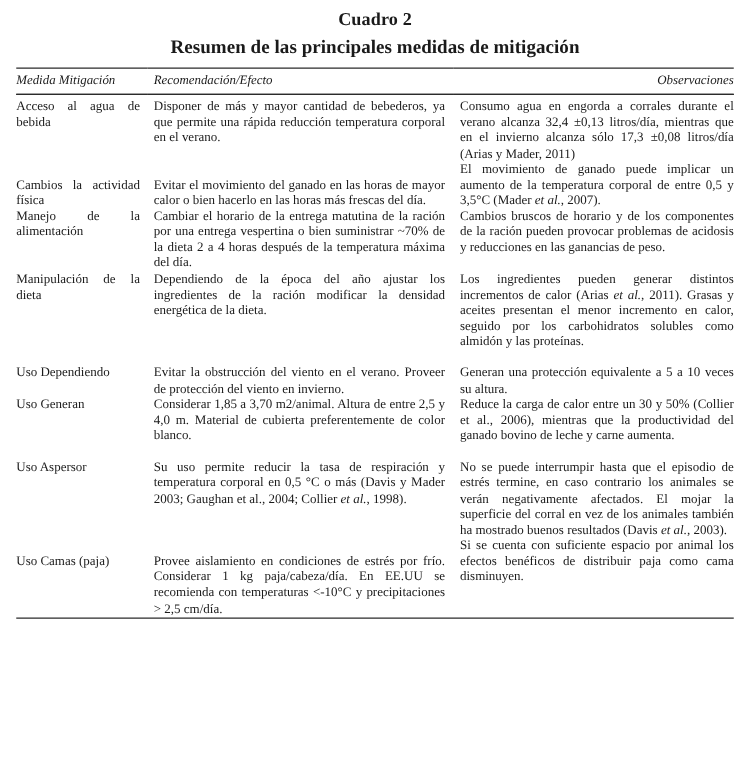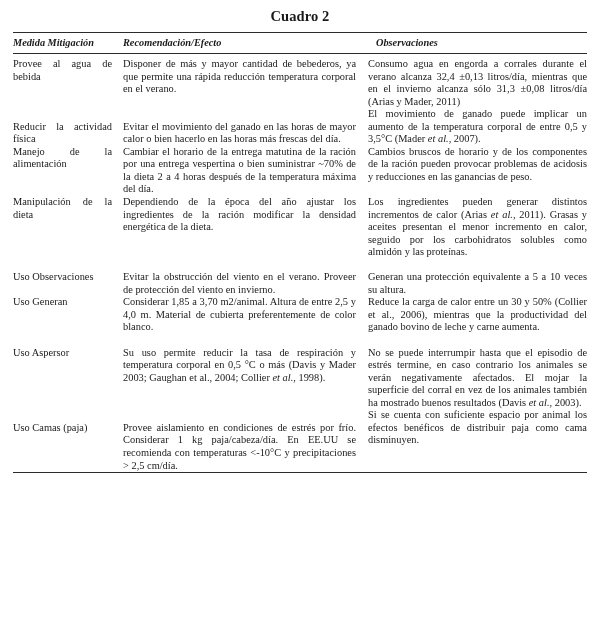--- a/index.html
+++ b/index.html
@@ -46,32 +46,32 @@
     border-collapse: collapse;
     margin-top: 6px;
     table-layout: fixed;
   }
   table.mitigation-table col.c1 { width: 105px; }
   table.mitigation-table col.c2 { width: 245px; }
   table.mitigation-table col.c3 { width: 224px; }
 
   thead th {
     font-style: italic;
-    font-weight: bold;
+    font-weight: normal;
     font-size: 10.3px;
     line-height: 13px;
     text-align: left;
     padding: 3px 0 4px 0;
     border-top: 1.6px solid #2b2b2b;
     border-bottom: 1.1px solid #2b2b2b;
     vertical-align: bottom;
     margin-top: 32px;
   }
   thead th.h2 { padding-left: 5px; }
-  thead th.h3 { padding-left: 13px; }
+  thead th.h3 { padding-left: 13px; text-align: right; }
 
   tbody td {
     font-size: 10.4px;
     line-height: 12.55px;
     vertical-align: top;
     text-align: justify;
     text-justify: inter-word;
     padding: 0;
     hyphens: manual;
   }
@@ -99,47 +99,48 @@
   }
   em.cit { }
 </style>
 </head>
 <body>
 
 <div class="page">
 
   <div class="caption-block">
     <div class="caption-number">Cuadro 2</div>
+    <div class="caption-title">Resumen de las principales medidas de mitigación</div>
   </div>
 
   <table class="mitigation-table">
     <colgroup>
       <col class="c1">
         <col class="c2">
         <col class="c3">
     </colgroup>
     <thead>
       <tr>
         <th class="h1">Medida Mitigación</th>
         <th class="h2">Recomendación/Efecto</th>
         <th class="h3">Observaciones</th>
       </tr>
     </thead>
     <tbody>
 
       <tr class="first-body-row">
-        <td class="col-measure">Provee al agua de bebida</td>
+        <td class="col-measure">Acceso al agua de bebida</td>
         <td class="col-rec">Disponer de más y mayor cantidad de bebederos, ya que permite una rápida reducción temperatura corporal en el verano.</td>
-        <td class="col-obs">Consumo agua en engorda a corrales durante el verano alcanza 32,4 ±0,13 litros/día, mientras que en el invierno alcanza sólo 31,3 ±0,08 litros/día (Arias y Mader, 2011)</td>
-      </tr>
-
-      <tr>
-        <td class="col-measure">
-          <div class="gap-1"></div>
-          <span>Reducir la actividad física</span>
+        <td class="col-obs">Consumo agua en engorda a corrales durante el verano alcanza 32,4 ±0,13 litros/día, mientras que en el invierno alcanza sólo 17,3 ±0,08 litros/día (Arias y Mader, 2011)</td>
+      </tr>
+
+      <tr>
+        <td class="col-measure">
+          <div class="gap-1"></div>
+          <span>Cambios la actividad física</span>
         </td>
         <td class="col-rec">
           <div class="gap-1"></div>
           <span>Evitar el movimiento del ganado en las horas de mayor calor o bien hacerlo en las horas más frescas del día.</span>
         </td>
         <td class="col-obs">
           <span>El movimiento de ganado puede implicar un aumento de la temperatura corporal de entre 0,5 y 3,5°C (Mader </span><em class="cit">et al.</em><span>, 2007).</span>
         </td>
       </tr>
 
@@ -153,21 +154,21 @@
         <td class="col-measure">Manipulación de la dieta</td>
         <td class="col-rec">Dependiendo de la época del año ajustar los ingredientes de la ración modificar la densidad energética de la dieta.</td>
         <td class="col-obs">
           <span>Los ingredientes pueden generar distintos incrementos de calor (Arias </span><em class="cit">et al.</em><span>, 2011). Grasas y aceites presentan el menor incremento en calor, seguido por los carbohidratos solubles como almidón y las proteínas.</span>
         </td>
       </tr>
 
       <tr>
         <td class="col-measure">
           <div class="gap-1"></div>
-          <span>Uso Observaciones</span>
+          <span>Uso Dependiendo</span>
         </td>
         <td class="col-rec">
           <div class="gap-1"></div>
           <span>Evitar la obstrucción del viento en el verano. Proveer de protección del viento en invierno.</span>
         </td>
         <td class="col-obs">
           <div class="gap-1"></div>
           <span>Generan una protección equivalente a 5 a 10 veces su altura.</span>
         </td>
       </tr>

